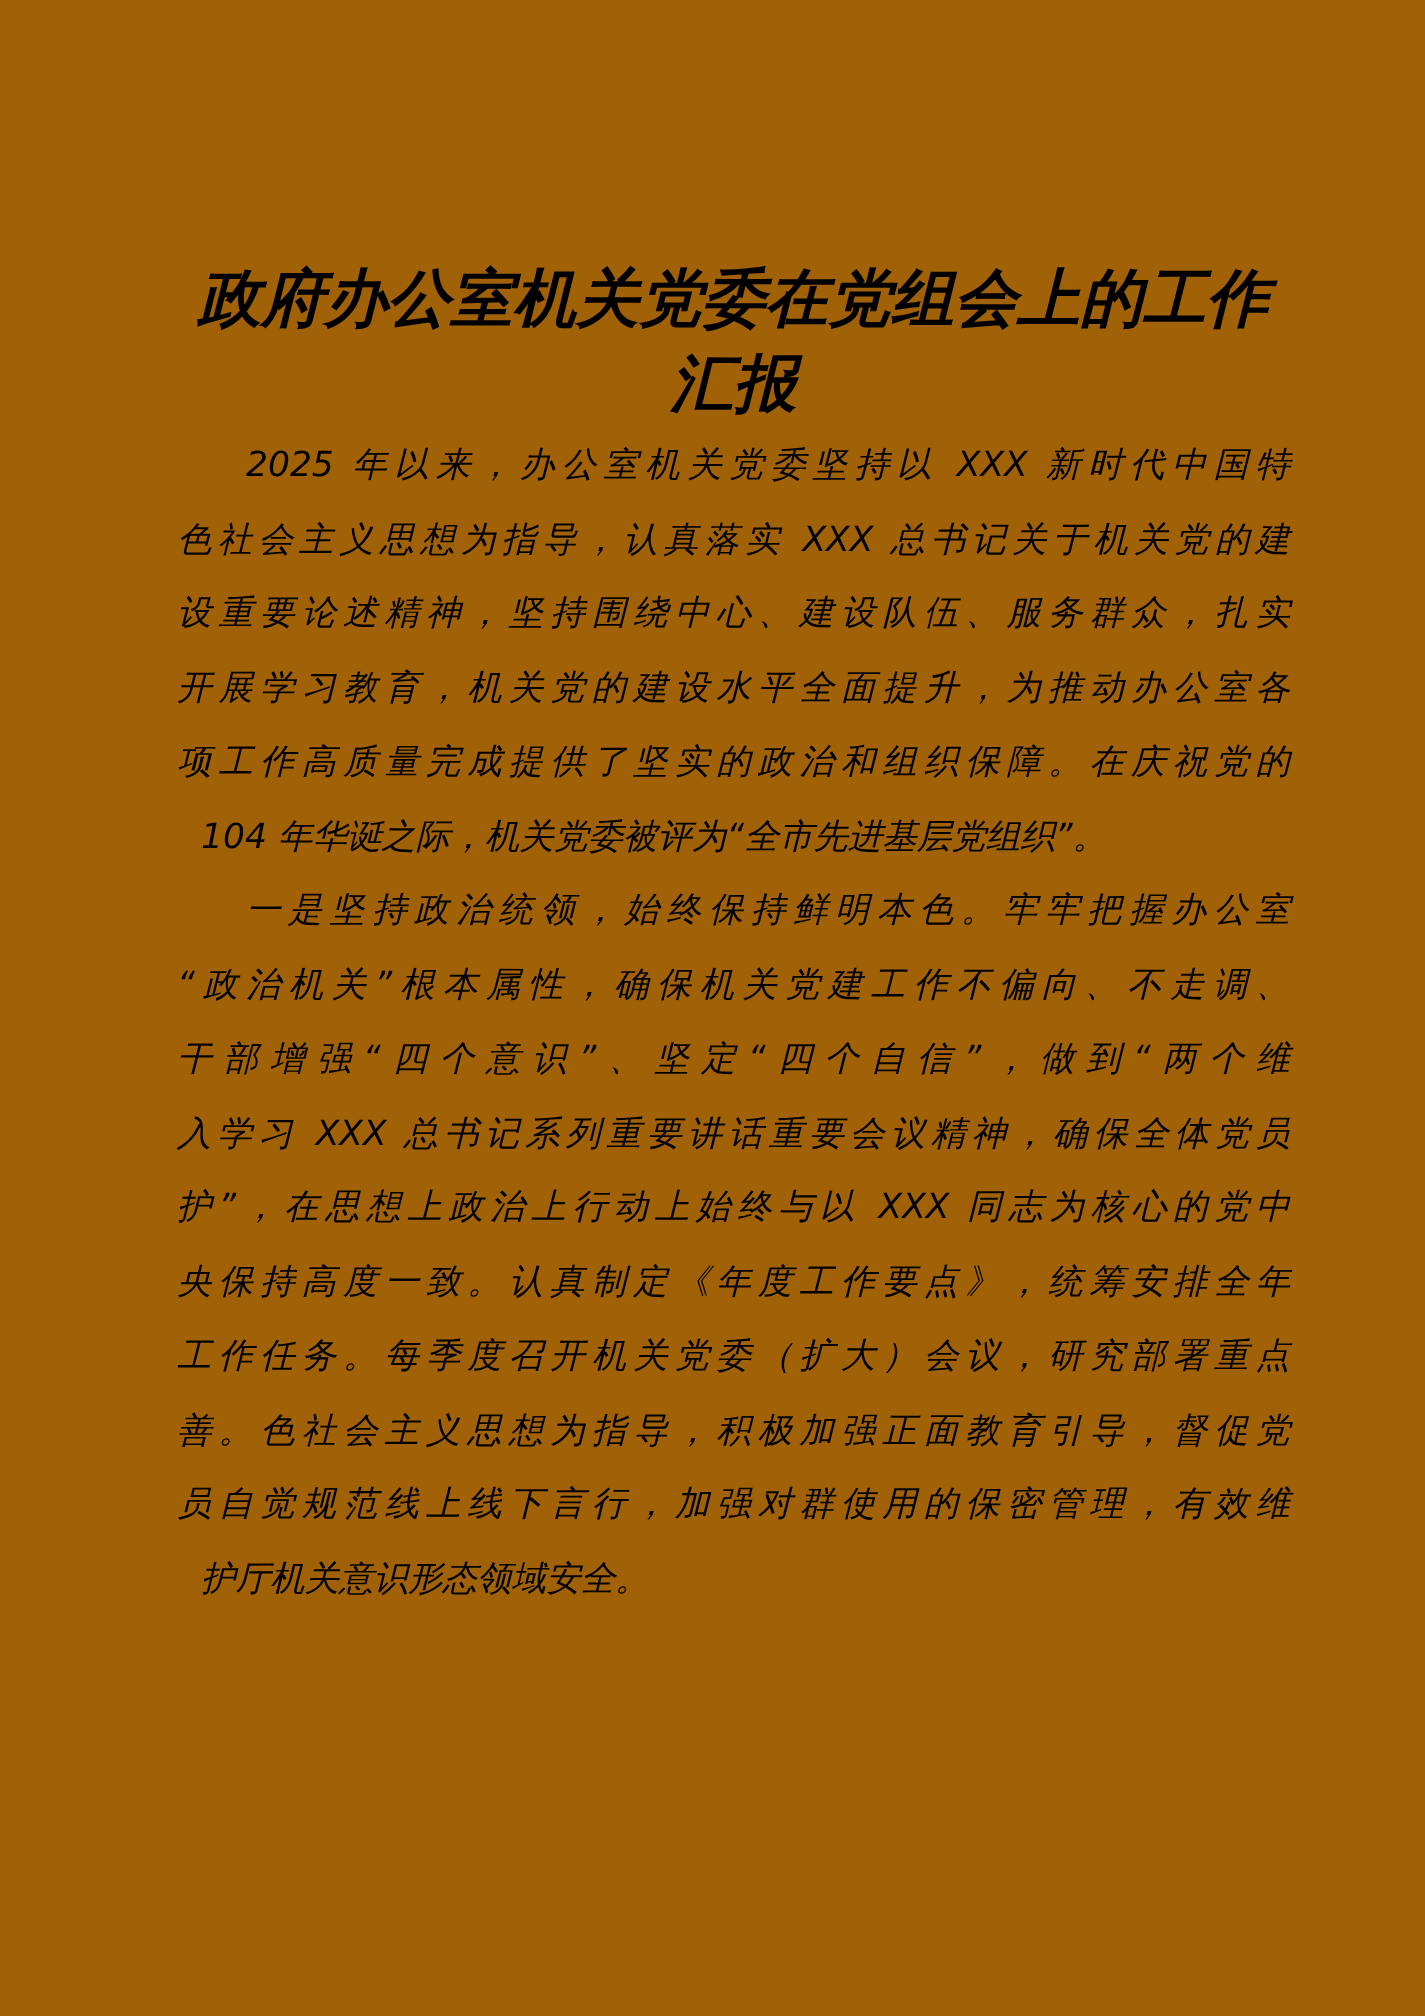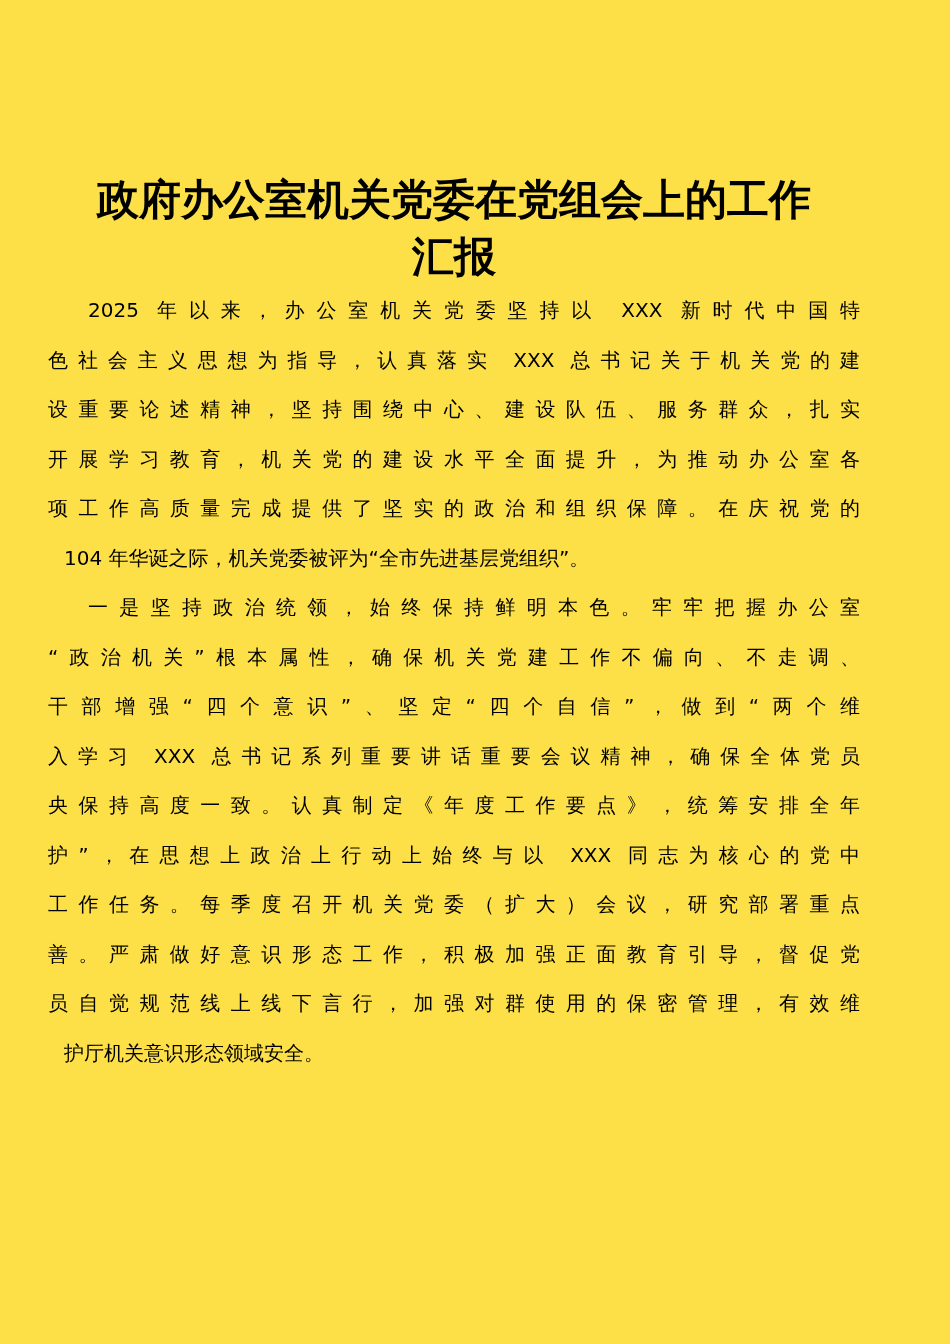--- a/index.html
+++ b/index.html
@@ -3,43 +3,44 @@
 <meta charset="utf-8">
 <style>
   * { margin: 0; padding: 0; box-sizing: border-box; }
   html, body { background: #ffffff; }
 
   .page {
     position: relative;
     width: 950px;
     height: 1344px;
     margin: 0 auto;
-    background: #fde047;
+    background: #a16207;
     color: #000000;
-    padding: 172px 90px 0 48px;
+    padding: 172px 90px 0 118px;
     overflow: hidden;
+    font-style: italic;
   }
 
   .doc-title {
     font-family: "Liberation Serif", serif;
     font-weight: 700;
     font-size: 42px;
     line-height: 57px;
     text-align: center;
     color: #000000;
   }
   .title-line { display: block; }
 
   .doc-body {
     margin-top: 0;
   }
 
   .text-line {
     font-family: "DejaVu Sans", sans-serif;
-    font-size: 20px;
+    font-size: 23px;
     line-height: 49.5px;
     color: #000000;
     text-align: justify;
     text-align-last: justify;
   }
   .paragraph .text-line:first-child { text-indent: 2em; }
   .paragraph .text-line:last-child { text-align-last: left; margin-left: 16px; }
 </style>
 </head>
 <body>
@@ -56,21 +57,21 @@
         <div class="text-line">设重要论述精神，坚持围绕中心、建设队伍、服务群众，扎实</div>
         <div class="text-line">开展学习教育，机关党的建设水平全面提升，为推动办公室各</div>
         <div class="text-line">项工作高质量完成提供了坚实的政治和组织保障。在庆祝党的</div>
         <div class="text-line">104 年华诞之际，机关党委被评为“全市先进基层党组织”。</div>
       </div>
       <div class="paragraph">
         <div class="text-line">一是坚持政治统领，始终保持鲜明本色。牢牢把握办公室</div>
         <div class="text-line">“政治机关”根本属性，确保机关党建工作不偏向、不走调、</div>
         <div class="text-line">干部增强“四个意识”、坚定“四个自信”，做到“两个维</div>
         <div class="text-line">入学习 XXX 总书记系列重要讲话重要会议精神，确保全体党员</div>
+        <div class="text-line">护”，在思想上政治上行动上始终与以 XXX 同志为核心的党中</div>
         <div class="text-line">央保持高度一致。认真制定《年度工作要点》，统筹安排全年</div>
-        <div class="text-line">护”，在思想上政治上行动上始终与以 XXX 同志为核心的党中</div>
         <div class="text-line">工作任务。每季度召开机关党委（扩大）会议，研究部署重点</div>
-        <div class="text-line">善。严肃做好意识形态工作，积极加强正面教育引导，督促党</div>
+        <div class="text-line">善。色社会主义思想为指导，积极加强正面教育引导，督促党</div>
         <div class="text-line">员自觉规范线上线下言行，加强对群使用的保密管理，有效维</div>
         <div class="text-line">护厅机关意识形态领域安全。</div>
       </div>
     </div>
 </div>
 
 </body></html>

